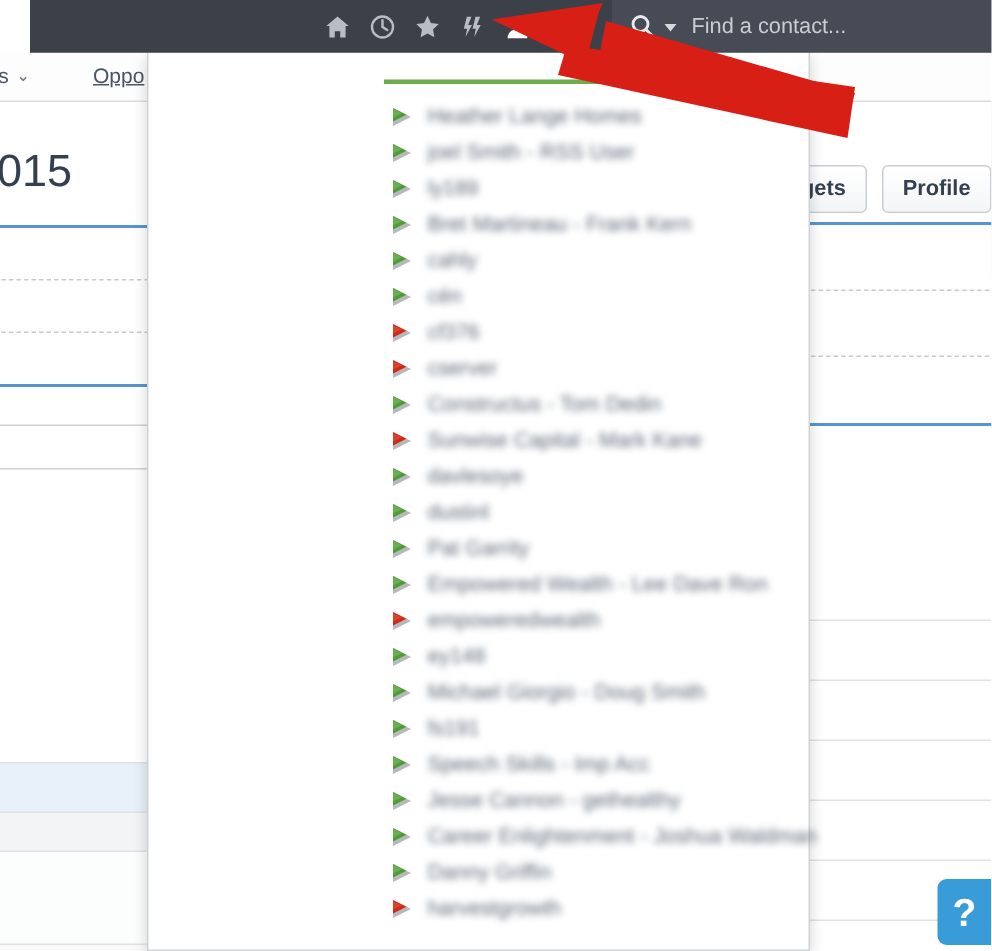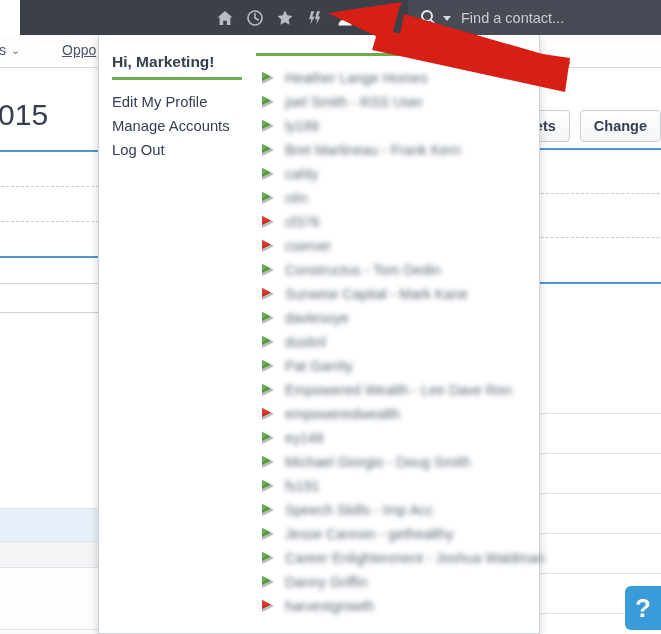--- a/index.html
+++ b/index.html
@@ -210,21 +210,21 @@
     <div class="subnav-item" style="left:62px;text-decoration:underline;">
       <span>Oppo</span>
     </div>
   </div>
 
   <div class="page-body">
     <div class="page-title">9, 2015</div>
 
     <div class="panel-toolbar">
       <button class="btn-plain">Widgets</button>
-      <button class="btn-plain">Change</button>
+      <button class="btn-plain">Profile</button>
     </div>
 
     <div class="notice-box">
       <div class="notice-row">ot be available fo</div>
       <div class="notice-row">arily unavailable o</div>
       <div class="notice-row">intenance Saturda</div>
     </div>
 
     <div class="tagfilter">
       
@@ -274,27 +274,20 @@
 
   <div class="vscroll">
     <div class="vscroll-thumb"></div>
   </div>
 
   <div class="help-btn">?</div>
 
   <div class="dropdown">
     <div class="dd-caret"></div>
 
-    <div class="dd-col-left">
-      <div class="dd-head">Hi, Marketing!</div>
-      <div class="dd-rule left" style="background: rgb(106, 172, 78);"></div>
-      <a class="dd-link">Edit My Profile</a>
-      <a class="dd-link">Manage Accounts</a>
-      <a class="dd-link">Log Out</a>
-    </div>
 
     <div class="dd-col-right">
       <div class="dd-rule right" style="background: rgb(106, 172, 78);"></div>
       <div class="acct-list" id="acct-list">
           <div class="acct-row">
             <span class="flag"><svg width="16" height="16" viewBox="0 0 16 16">
                 <polygon points="2,14 14,8 2,2" fill="#b6b8ba"></polygon>
                 <polygon points="2,11 11,6.5 2,2" fill="#4f9b3a"></polygon>
                 <polygon points="2,8.5 8,5.5 2,2.6" fill="#7ebf68" opacity="0.55"></polygon>
               </svg></span>

